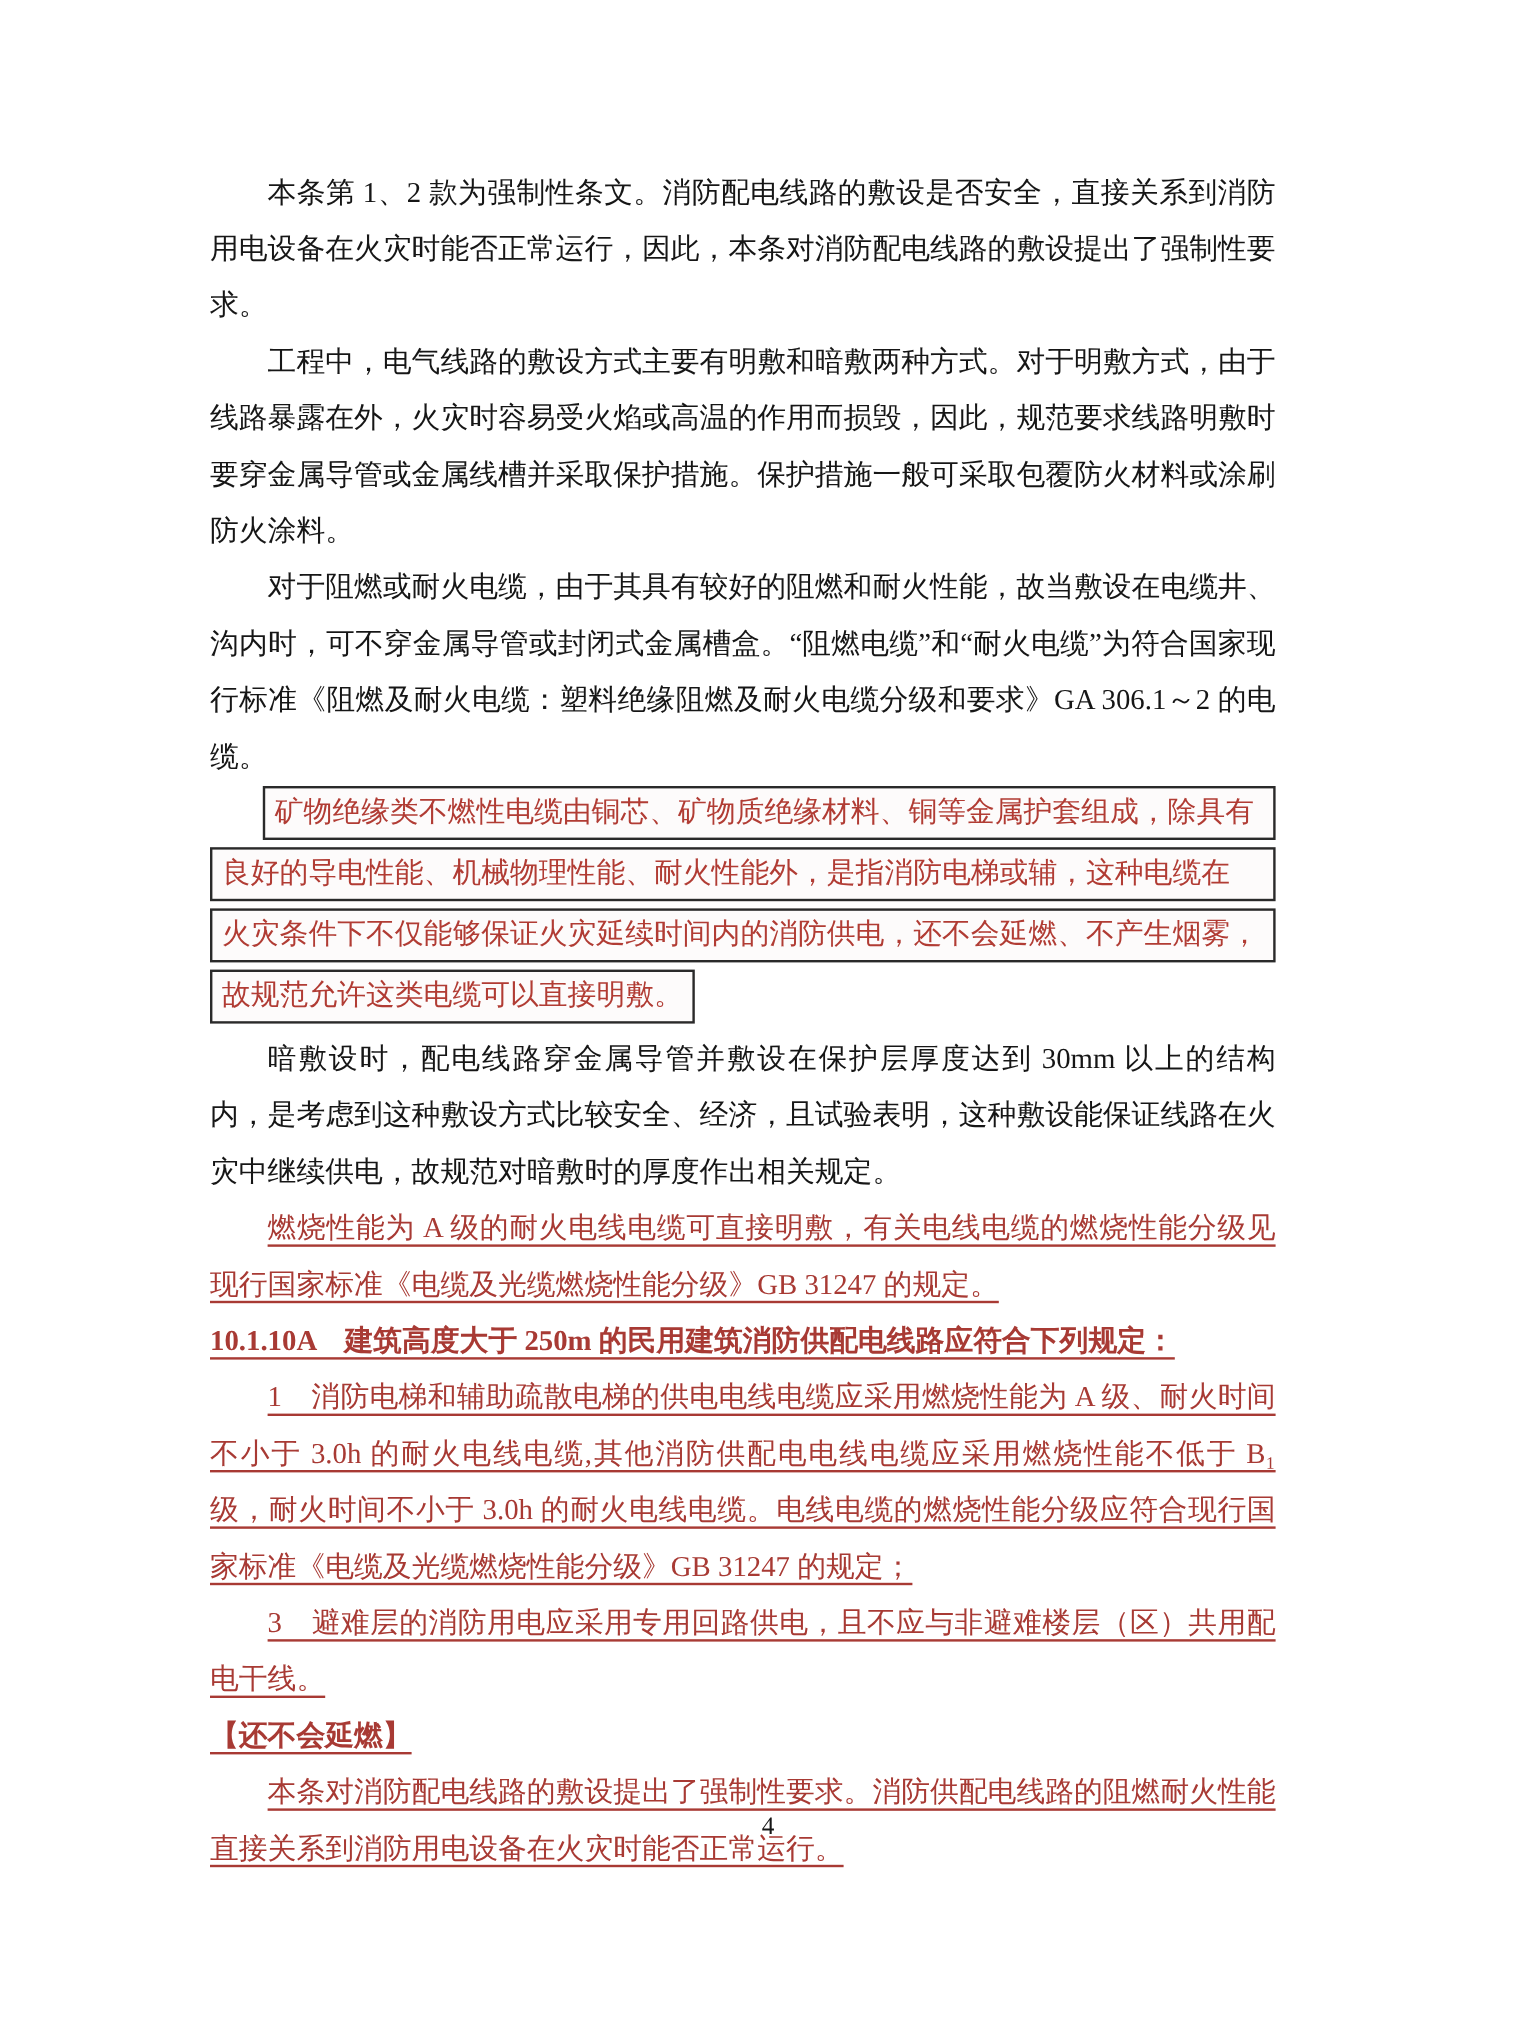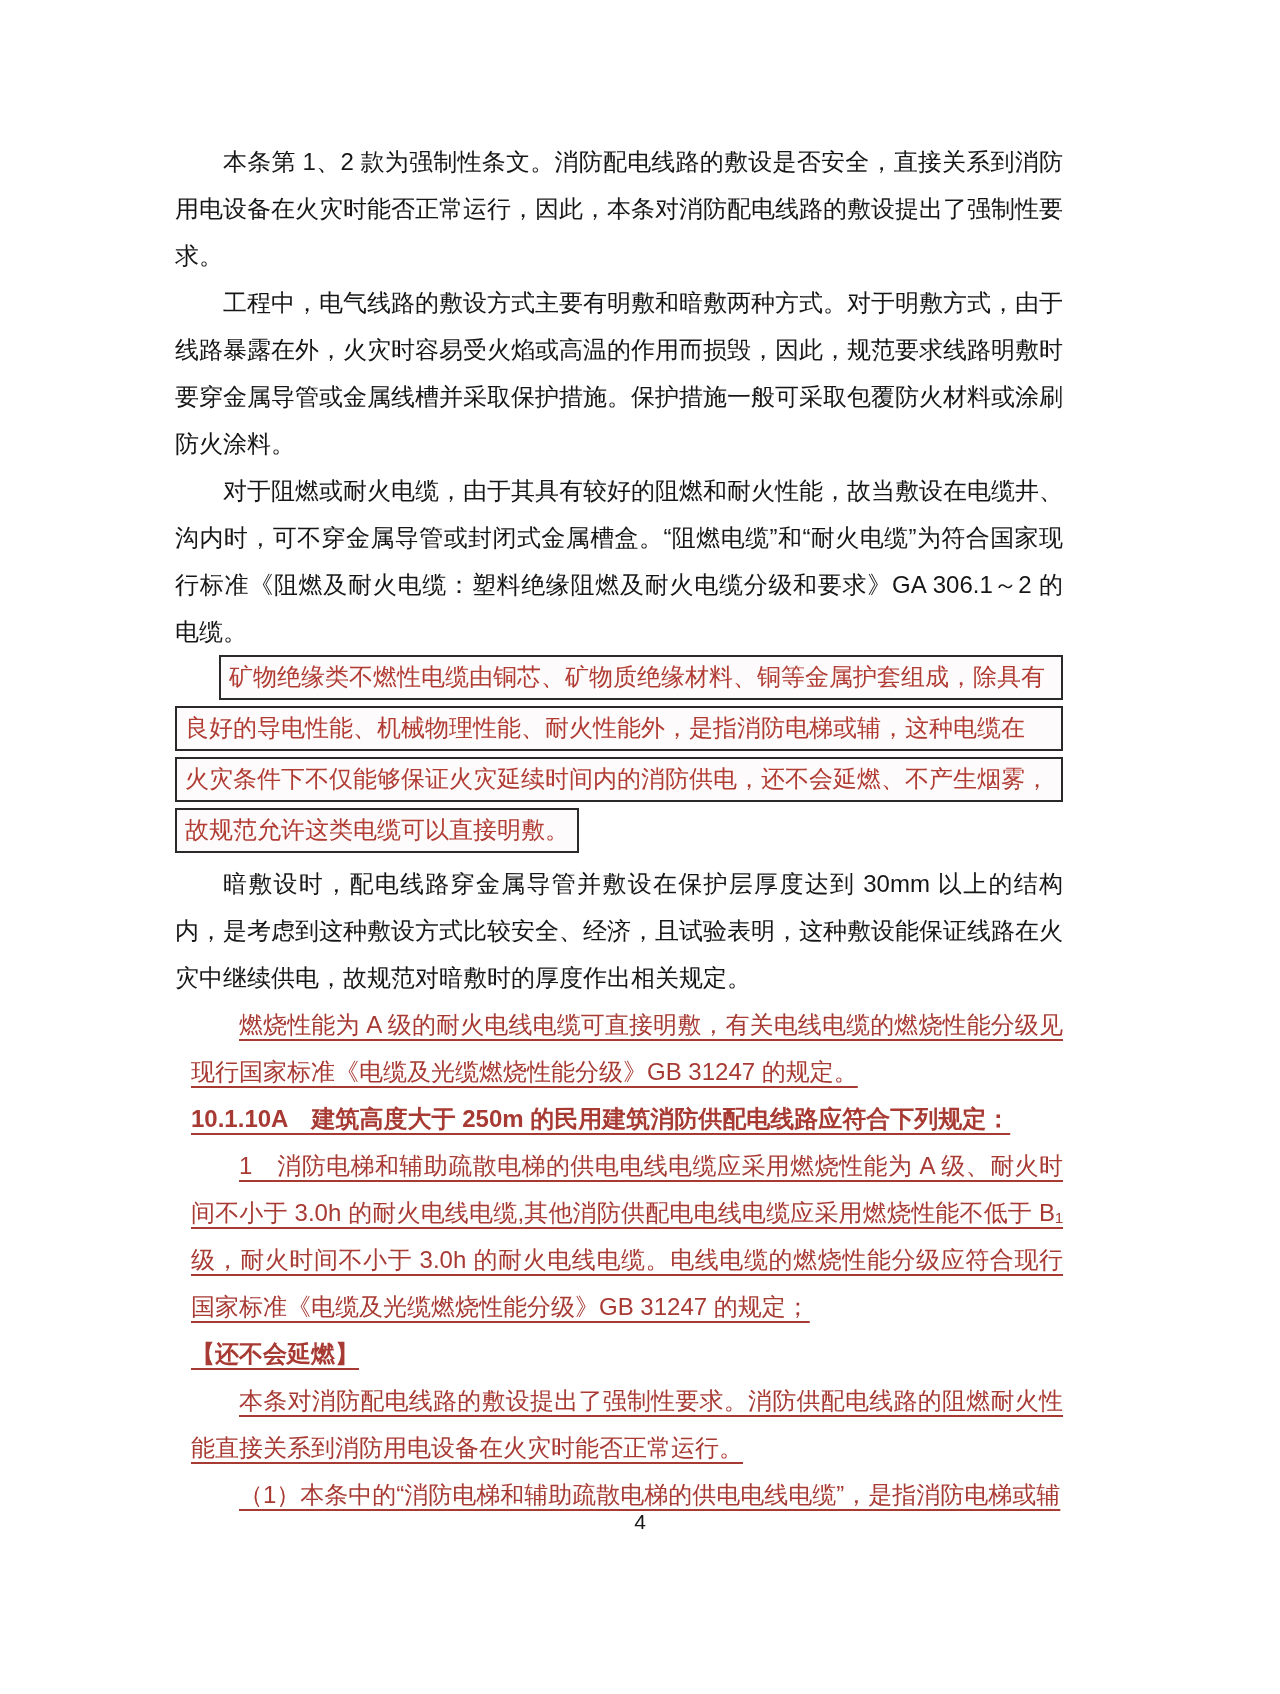--- a/index.html
+++ b/index.html
@@ -6,21 +6,21 @@
     margin: 0;
     padding: 0;
     background: #ffffff;
   }
   .page {
     position: relative;
     width: 1280px;
     height: 1560px;
     background: #ffffff;
     overflow: hidden;
-    font-family: Liberation Sans, sans-serif;
+    font-family: Liberation Serif, serif;
     border-radius: 23px;
   }
   .body-text {
     position: absolute;
     top: 138px;
     left: 175px;
     width: 888px;
     font-size: 24px;
     line-height: 47px;
     text-align: justify;
@@ -30,21 +30,20 @@
     padding: 0;
   }
   .indent { text-indent: 2em; }
   .black { color: #161616; }
   .ru {
     color: #a83a34;
     text-decoration: underline;
     text-decoration-color: #a83a34;
     text-decoration-thickness: 1.5px;
     text-underline-offset: 6px;
-    margin-left: 16px;
   }
   .bold { font-weight: bold; }
   .redbox {
     border: 2px solid #2a2a2a;
     background: #fdfbfb;
     color: #b13c34;
     line-height: 34px;
     padding: 3px 8px 4px 8px;
     margin: 0 0 6px 0;
     text-align: justify;
@@ -87,19 +86,20 @@
       <span>火灾条件下不仅能够保证火灾延续时间内的消防供电，还不会延燃、不产生烟雾，</span>
     </div>
     <div class="redbox last">
       <span>故规范允许这类电缆可以直接明敷。</span>
     </div>
 
     <p class="black indent">暗敷设时，配电线路穿金属导管并敷设在保护层厚度达到 30mm 以上的结构内，是考虑到这种敷设方式比较安全、经济，且试验表明，这种敷设能保证线路在火灾中继续供电，故规范对暗敷时的厚度作出相关规定。</p>
     <p class="ru indent">燃烧性能为 A 级的耐火电线电缆可直接明敷，有关电线电缆的燃烧性能分级见现行国家标准《电缆及光缆燃烧性能分级》GB 31247 的规定。</p>
     <p class="ru bold">10.1.10A　建筑高度大于 250m 的民用建筑消防供配电线路应符合下列规定：</p>
     <p class="ru indent">1　消防电梯和辅助疏散电梯的供电电线电缆应采用燃烧性能为 A 级、耐火时间不小于 3.0h 的耐火电线电缆,其他消防供配电电线电缆应采用燃烧性能不低于 B₁ 级，耐火时间不小于 3.0h 的耐火电线电缆。电线电缆的燃烧性能分级应符合现行国家标准《电缆及光缆燃烧性能分级》GB 31247 的规定；</p>
+    <p class="ru indent">3　避难层的消防用电应采用专用回路供电，且不应与非避难楼层（区）共用配电干线。</p>
     <p class="ru bold">【还不会延燃】</p>
     <p class="ru indent">本条对消防配电线路的敷设提出了强制性要求。消防供配电线路的阻燃耐火性能直接关系到消防用电设备在火灾时能否正常运行。</p>
     <p class="ru indent">（1）本条中的“消防电梯和辅助疏散电梯的供电电线电缆”，是指消防电梯或辅</p>
   </div>
 
   <div class="footer">4</div>
 </div>
 
 </body></html>

